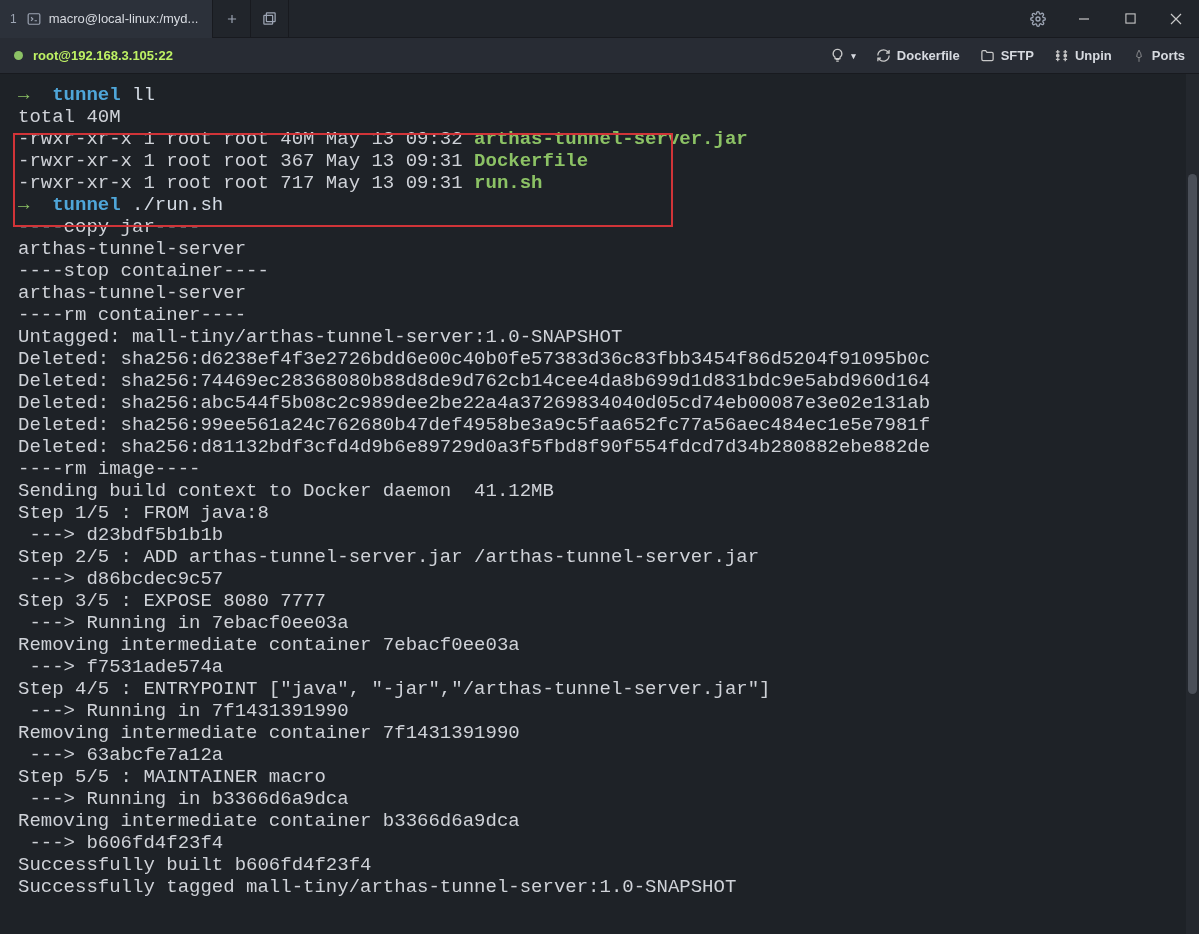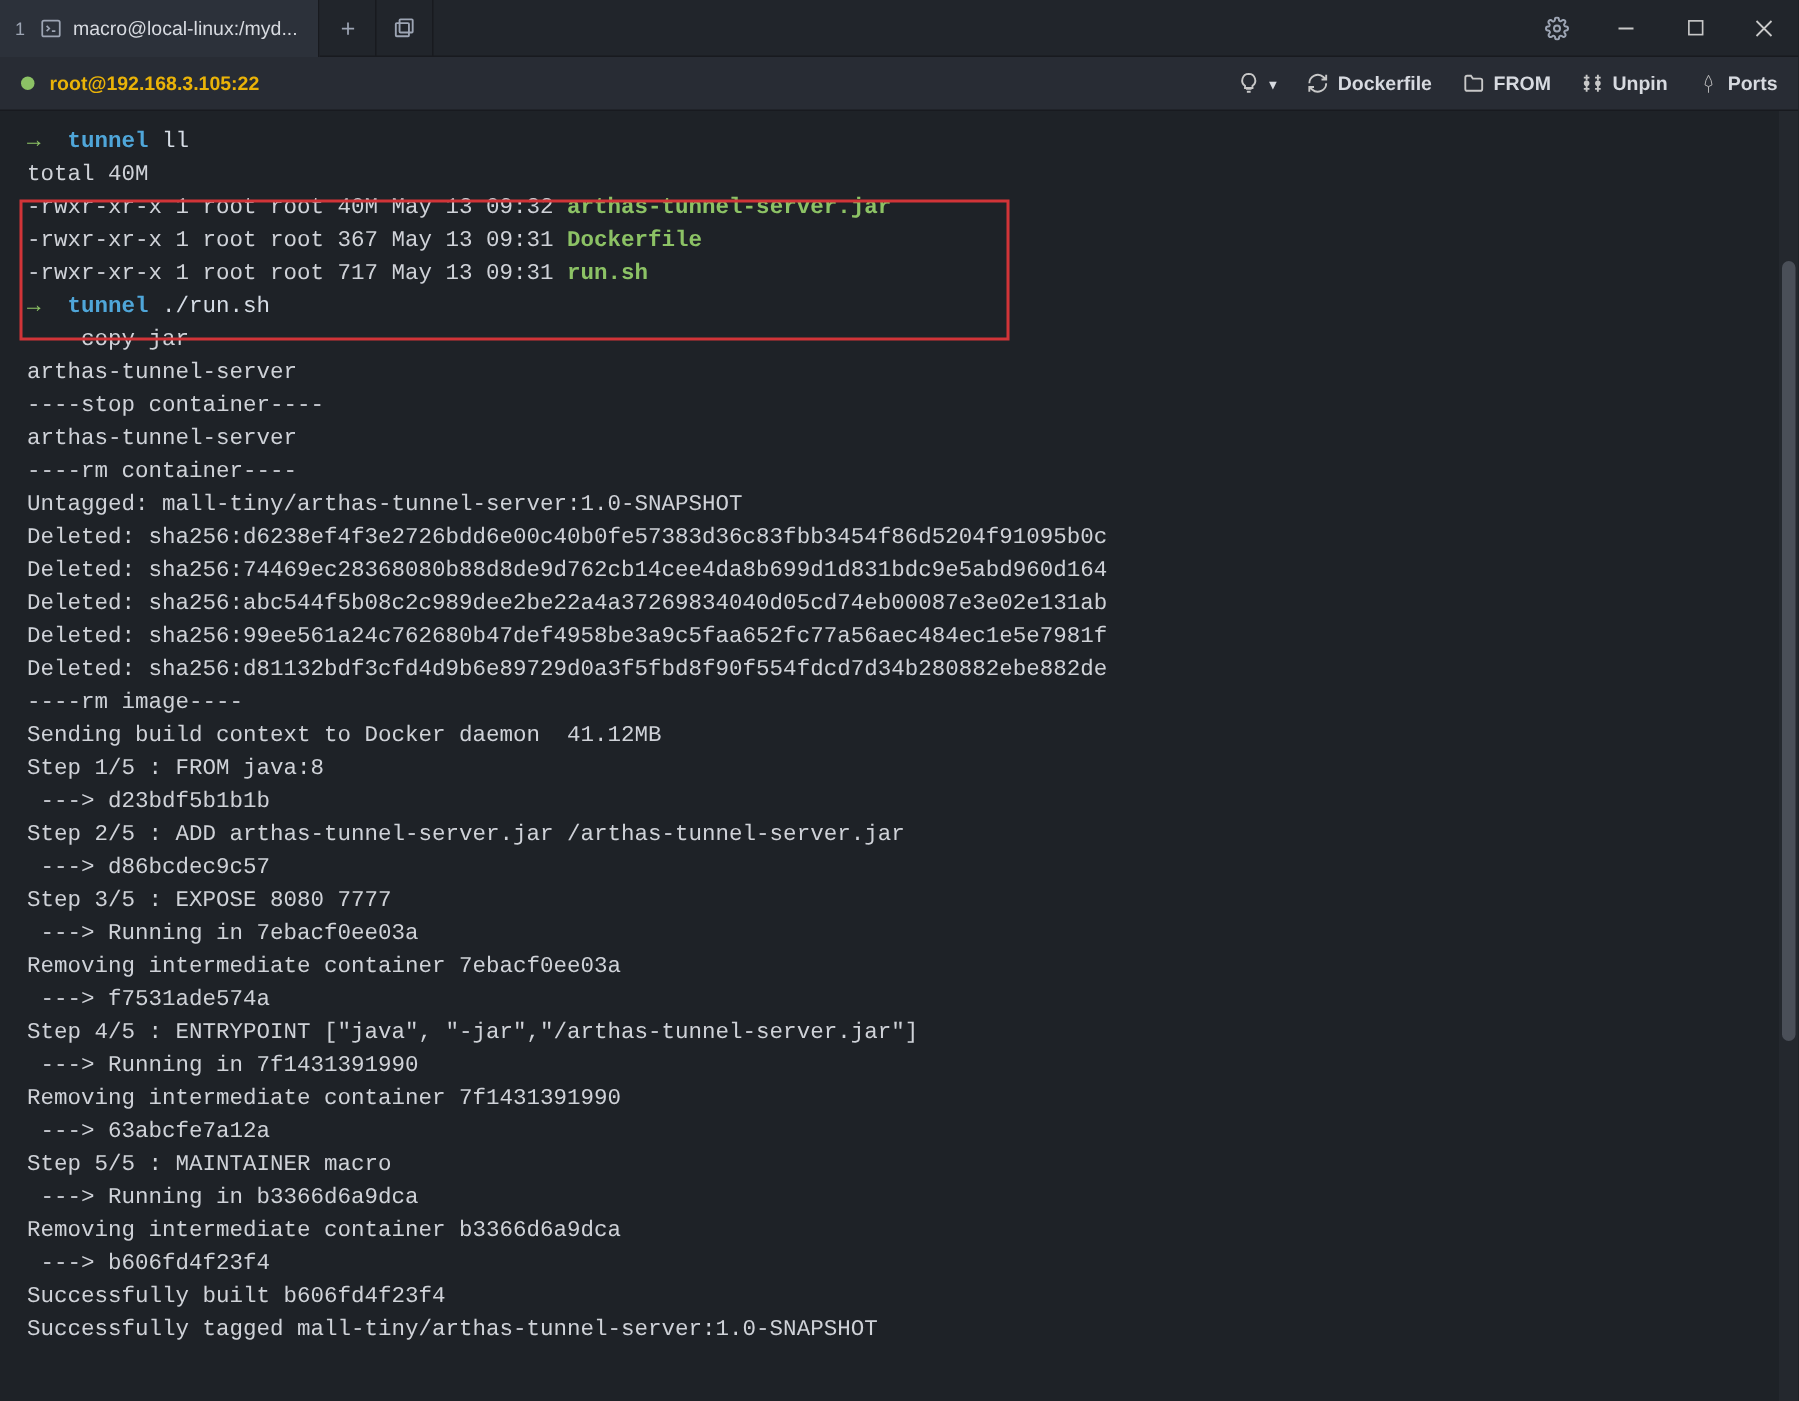--- a/index.html
+++ b/index.html
@@ -47,31 +47,31 @@
   .gear-btn { width: 46px; height:38px; display:flex; align-items:center; justify-content:center;}
   .sessionbar {
     height: 36px;
     background: #282c34;
     display: flex;
     align-items: center;
     justify-content: space-between;
     padding: 0 14px;
     border-bottom: 1px solid #181a1f;
   }
-  .session-left { display: flex; align-items: center; gap: 10px; font-size: 13px; color: #eab308; font-weight:600;text-align:right;}
+  .session-left { display: flex; align-items: center; gap: 10px; font-size: 13px; color: #bef264; font-weight:600;text-align:right;}
   .status-dot { width: 9px; height: 9px; border-radius: 50%; background: #8cc265; }
   .session-right { display: flex; align-items: center; gap: 20px; }
   .sess-item { display: flex; align-items: center; gap: 6px; font-size: 13px; color: #d7dae0; font-weight:600;}
   .sess-item svg { stroke: #c8c8c8; fill: none; }
   .terminal-wrap { display: flex; height: calc(100% - 74px); }
   .terminal {
     flex: 1;
     padding: 10px 12px 12px 18px;
     font-family: "Consolas","Courier New",monospace;
-    font-size: 15px;
+    font-size: 19px;
     line-height: 22px;
     white-space: pre;
     color: #cfd2d8;
     background: #1e2227;
     overflow: hidden;
   }
   .scrollbar-track {
     width: 13px;
     background: #24282e;
     position: relative;
@@ -166,21 +166,21 @@
     <div class="sess-item">
       <svg width="15" height="15" viewBox="0 0 24 24" stroke-width="2">
           <path d="M3 12a9 9 0 0 1 15-6.7L21 8M21 3v5h-5M21 12a9 9 0 0 1-15 6.7L3 16M3 21v-5h5"></path>
         </svg>
       <span>Dockerfile</span>
     </div>
     <div class="sess-item">
       <svg width="15" height="15" viewBox="0 0 24 24" stroke-width="2" fill="#c8c8c8">
           <path d="M3 6a2 2 0 0 1 2-2h4l2 3h8a2 2 0 0 1 2 2v9a2 2 0 0 1-2 2H5a2 2 0 0 1-2-2V6z"></path>
         </svg>
-      <span>FROM</span>
+      <span>SFTP</span>
     </div>
     <div class="sess-item">
       <svg width="15" height="15" viewBox="0 0 24 24" stroke-width="2" fill="#c8c8c8">
           <path d="M6 3v6M6 15v6M18 3v6M18 15v6M3 6h6M15 6h6M3 18h6M15 18h6"></path>
           <circle cx="6" cy="12" r="2" fill="#c8c8c8"></circle>
           <circle cx="18" cy="12" r="2" fill="#c8c8c8"></circle>
         </svg>
       <span>Unpin</span>
     </div>
     <div class="sess-item">

